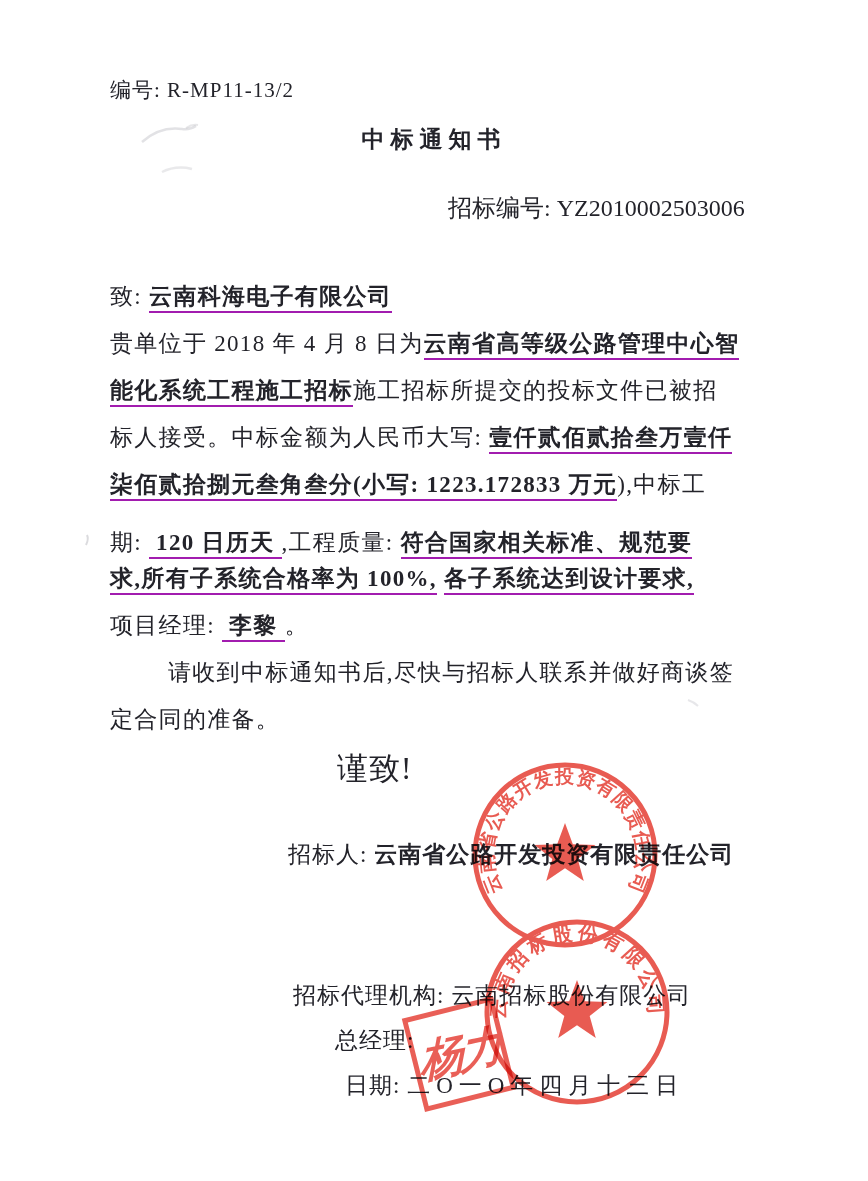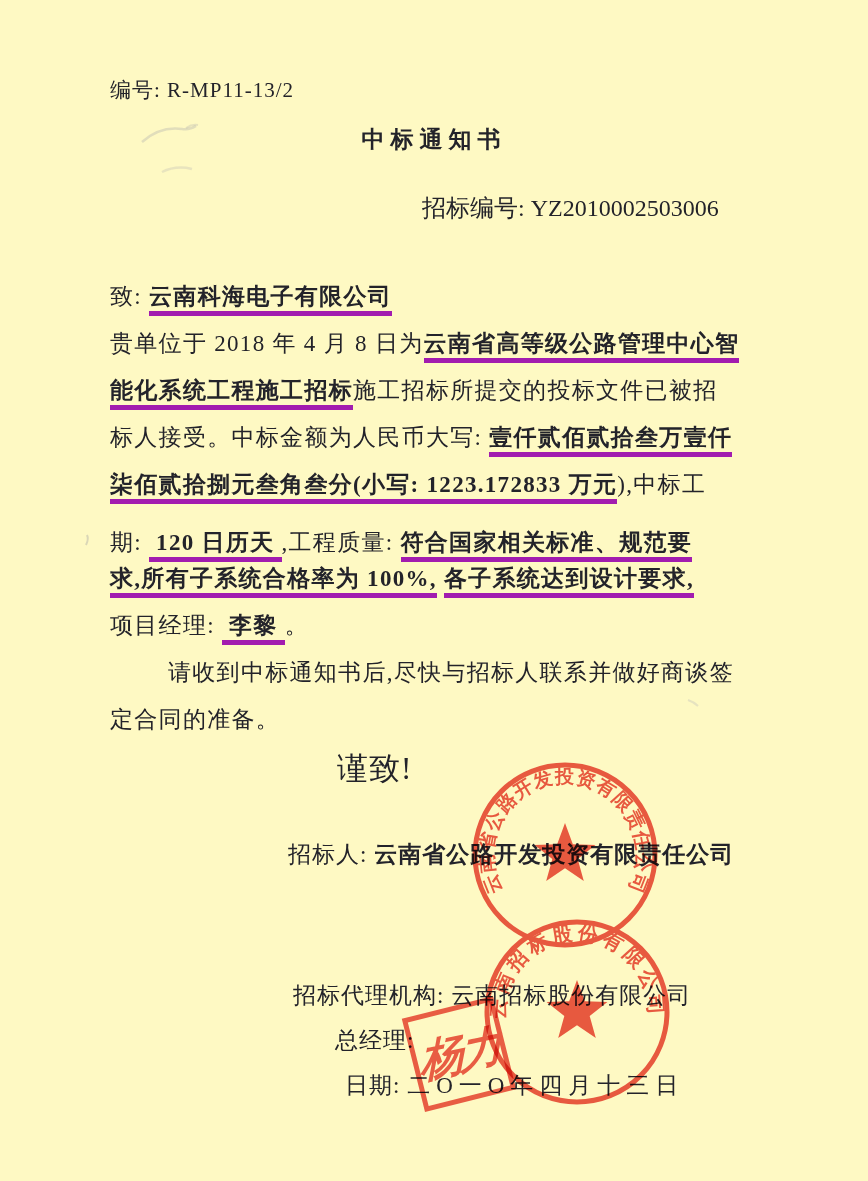--- a/index.html
+++ b/index.html
@@ -1,49 +1,49 @@
 <!DOCTYPE html>
 <html><head>
 <meta charset="utf-8">
 <style>
   html, body { margin: 0; padding: 0; background: #e8e8e8; }
   .page {
     position: relative;
     width: 868px;
     height: 1181px;
     margin: 0 auto;
-    background: #fef9c3;
+    background: #ffffff;
     overflow: hidden;
     font-family: "Liberation Serif", "DejaVu Serif", serif;
     color: #23232a;
   }
   .abs { position: absolute; }
   .doc-no {
     left: 110px; top: 76px;
     font-size: 21px; letter-spacing: 1px;
     white-space: pre;
   }
   .title {
     left: 0; right: 0; top: 124px;
     text-align: center;
     font-size: 23px; font-weight: 700; letter-spacing: 6px;
   }
   .bid-no {
-    left: 422px; top: 192px;
+    left: 448px; top: 192px;
     font-size: 24px; white-space: pre;
   }
   .bline {
     left: 110px; width: 690px;
     font-size: 23px; letter-spacing: 1.3px;
     white-space: pre; line-height: 30px;
   }
   .seg { white-space: pre; }
   .bu {
     font-weight: 700;
-    border-bottom: 5px solid #a21caf;
+    border-bottom: 2px solid #a21caf;
     padding-bottom: 2px;
   }
   .b { font-weight: 700; }
   .salute { left: 337px; top: 748px; font-size: 31px; letter-spacing: 1px; }
   .signoff { font-size: 23px; letter-spacing: 1px; white-space: pre; }
   .date-val { letter-spacing: 6px; }
   
   .stamps-svg {
     left: 0; top: 0;
     pointer-events: none;

